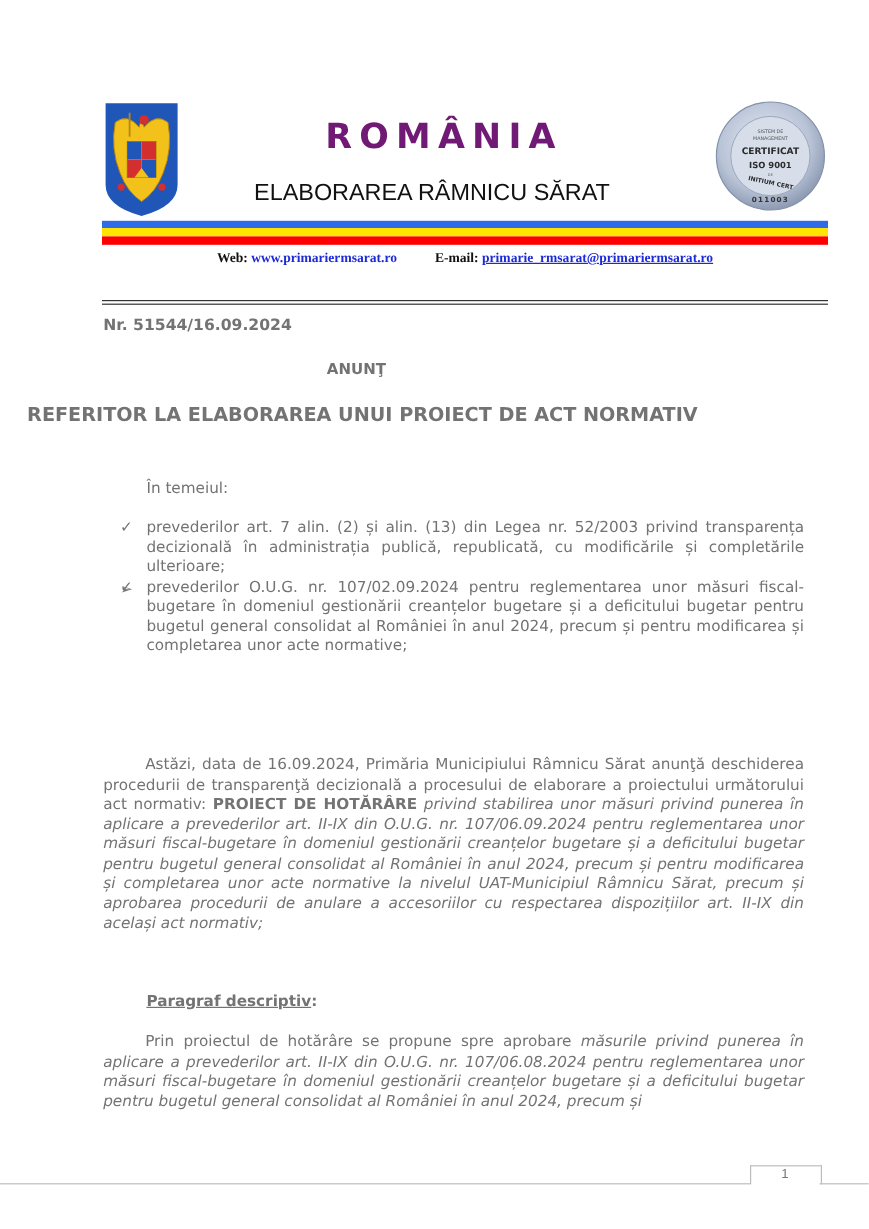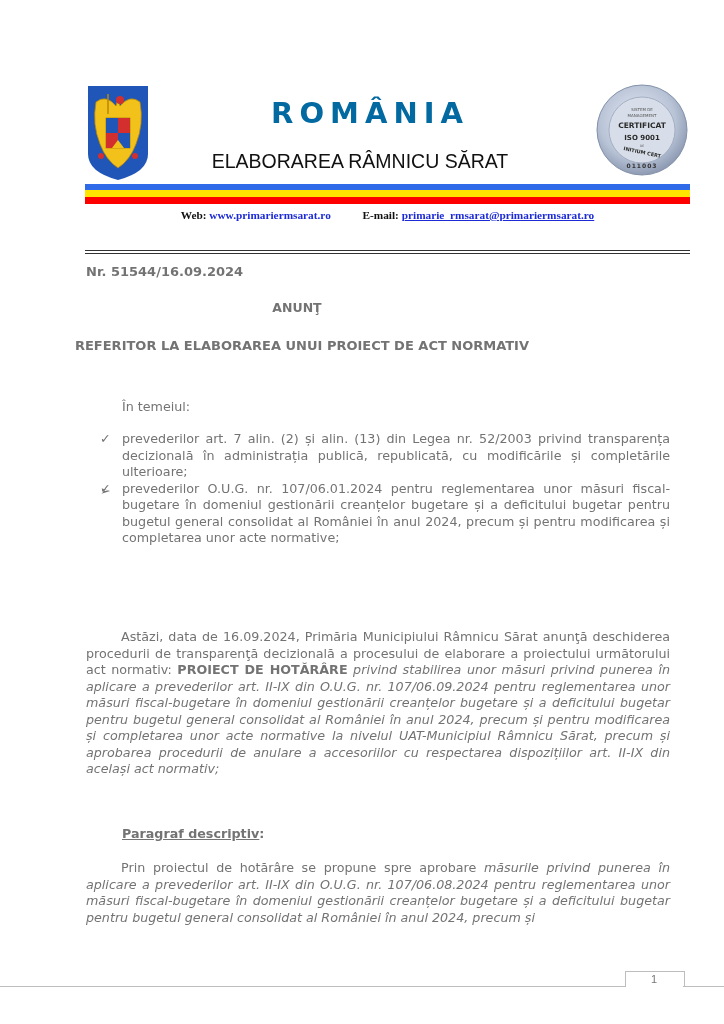--- a/index.html
+++ b/index.html
@@ -5,41 +5,41 @@
   html, body { margin: 0; padding: 0; background: #ffffff; }
   body { width: 724px; height: 1024px; position: relative; overflow: hidden;
          font-family: "DejaVu Sans", sans-serif; color: #111; }
   .abs { position: absolute; }
 
   
   .coat { left: 86px; top: 84px; width: 64px; height: 98px; }
   .seal { left: 596px; top: 84px; width: 92px; height: 92px; }
   .title-ro { left: 160px; top: 96px; width: 420px; text-align: center;
               font-family: "DejaVu Sans", sans-serif; font-weight: bold; font-size: 29px;
-              letter-spacing: 6px; color: #0369a1; }
+              letter-spacing: 6px; color: #701a75; }
   .title-mun { left: 150px; top: 150px; width: 420px; text-align: center;
                font-family: "Liberation Sans", sans-serif; font-size: 19.5px; color: #111; }
   .stripes { left: 85px; top: 184px; width: 605px; }
   .stripe { height: 6px; }
   .s-blue { background: #2f6be8; }
   .s-yellow { background: #ffe400; height: 7px; }
   .s-red { background: #ff0000; height: 7px; }
 
   .contact { left: 85px; top: 209px; width: 605px; text-align: center;
              font-family: "Liberation Serif", serif; font-weight: bold; font-size: 11.3px; line-height: 13px; }
   .contact a { color: #1c2bd6; text-decoration: none; }
   .contact a.u { text-decoration: underline; }
   .reg { font-family: "DejaVu Sans", sans-serif; font-weight: bold; font-size: 10.2px; }
   .dbl { left: 85px; top: 250px; width: 605px; height: 2px; border-top: 1.6px solid #333; border-bottom: 1.6px solid #333; }
 
   
   .doc { font-family: "DejaVu Sans", sans-serif; font-size: 12.7px; line-height: 16.5px; color: #737373; }
   .nr { left: 86px; top: 264px; font-weight: bold; font-size: 13px; }
   .anunt { left: 0; top: 300px; width: 574px; text-align: center; font-weight: bold; font-size: 12.5px; padding-left: 20px; box-sizing: border-box;}
-  .referitor { left: 0; top: 338px; width: 604px; text-align: center; font-weight: bold; font-size: 13px; padding-left: 0; box-sizing:border-box; }
+  .referitor { left: 0; top: 338px; width: 604px; text-align: center; font-weight: bold; font-size: 16px; padding-left: 0; box-sizing:border-box; }
   .temeiul { left: 122px; top: 399px; }
 
   .list { left: 100px; top: 431px; width: 570px; }
   .li { position: relative; padding-left: 22px; text-align: justify; margin-bottom: 0px; }
   .li .bullet { position: absolute; left: 0; top: 0; width: 16px; }
   .li.hg { line-height: 19.5px; }
 
   .para { text-align: justify; }
   .p1 { left: 86px; top: 629px; width: 584px; }
   .indent { display: inline-block; width: 35px; }
@@ -122,21 +122,21 @@
 <div class="abs doc list">
   <div class="li">
     <span class="bullet">✓</span>
     <span>prevederilor art. 7 alin. (2) și alin. (13) din Legea nr. 52/2003 privind transparența decizională în administrația publică, republicată, cu modificările și completările ulterioare;</span>
   </div>
   <div class="li hg">
     <span class="bullet">➢</span>
   </div>
   <div class="li">
     <span class="bullet">✓</span>
-    <span>prevederilor O.U.G. nr. 107/06.01.2024 pentru reglementarea unor măsuri fiscal-bugetare în domeniul gestionării creanțelor bugetare și a deficitului bugetar pentru bugetul general consolidat al României în anul 2024, precum și pentru modificarea și completarea unor acte normative;</span>
+    <span>prevederilor O.U.G. nr. 107/02.09.2024 pentru reglementarea unor măsuri fiscal-bugetare în domeniul gestionării creanțelor bugetare și a deficitului bugetar pentru bugetul general consolidat al României în anul 2024, precum și pentru modificarea și completarea unor acte normative;</span>
   </div>
 </div>
 
 <div class="abs doc para p1">
   <span class="indent"></span><span>Astăzi, data de 16.09.2024, Primăria Municipiului Râmnicu Sărat anunţă deschiderea procedurii de transparenţă decizională a procesului de elaborare a proiectului următorului act normativ: </span><span class="b">PROIECT DE HOTĂRÂRE</span><span class="i"> privind stabilirea unor măsuri privind punerea în aplicare a prevederilor art. II-IX din O.U.G. nr. 107/06.09.2024 pentru reglementarea unor măsuri fiscal-bugetare în domeniul gestionării creanțelor bugetare și a deficitului bugetar pentru bugetul general consolidat al României în anul 2024, precum și pentru modificarea și completarea unor acte normative la nivelul UAT-Municipiul Râmnicu Sărat, precum și aprobarea procedurii de anulare a accesoriilor cu respectarea dispozițiilor art. II-IX din același act normativ;</span>
 </div>
 
 <div class="abs doc pd">
   <span class="ul">Paragraf descriptiv</span><span>:</span>
 </div>

